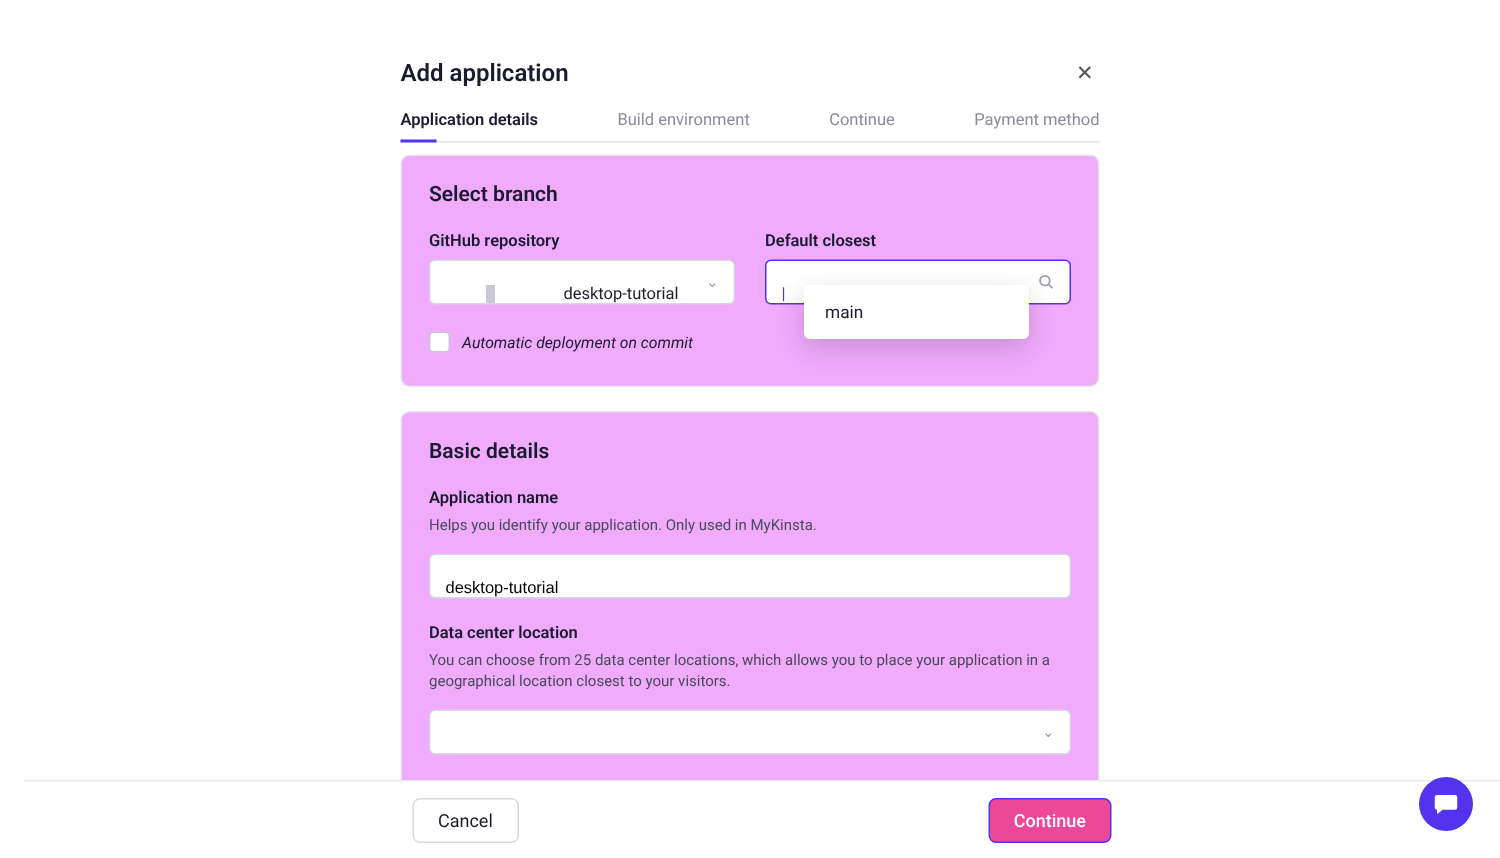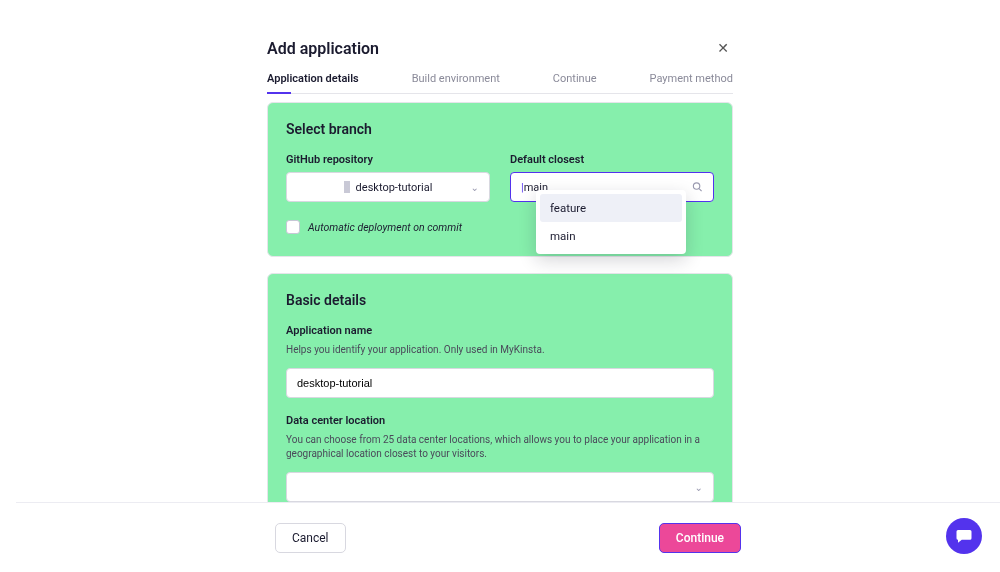--- a/index.html
+++ b/index.html
@@ -62,21 +62,21 @@
     bottom: -1px;
     width: 24px;
     height: 2px;
     background: #5333ed;
   }
   .card {
     border: 1px solid #e5e5ea;
     border-radius: 6px;
     padding: 18px 18px 22px 18px;
     margin-bottom: 16px;
-    background: #86efac;
+    background: #f0abfc;
   }
   .card-title {
     font-size: 14px;
     font-weight: 600;
     margin-bottom: 16px;
   }
   .row {
     display: flex;
     gap: 20px;
   }
@@ -96,22 +96,23 @@
   }
   .select, .text-input {
     width: 100%;
     height: 30px;
     border: 1px solid #d8d8e0;
     border-radius: 4px;
     font-size: 11px;
     padding: 0 10px;
     background: #fff;
     display: flex;
-    align-items: center;
+    align-items: flex-end;
     position: relative;
+    gap: 40px;
   }
   .select.centered { justify-content: center; }
   .select .chev {
     position: absolute;
     right: 10px;
     top: 50%;
     transform: translateY(-50%);
     color: #9a9ab0;
     font-size: 10px;
     pointer-events: none;
@@ -183,21 +184,21 @@
   }
   .dropdown-item.highlight {
     background: #eef0f7;
   }
   
   .footer {
     position: absolute;
     left: 16px;
     right: 0;
     bottom: 0;
-    height: 70px;
+    height: 52px;
     border-top: 1px solid #ececf2;
     background: #fff;
     display: flex;
     align-items: center;
   }
   .footer-inner {
     width: 466px;
     margin: 0 auto;
     display: flex;
     justify-content: space-between;
@@ -314,21 +315,20 @@
         <span></span>
         <span class="chev">⌄</span>
       </div>
     </div>
 
     <div class="card peek"></div>
 
   </div>
 
   <div class="dropdown">
-    <div class="dropdown-item highlight">feature</div>
     <div class="dropdown-item">main</div>
   </div>
 
   <div class="footer">
     <div class="footer-inner">
       <div class="btn btn-secondary">Cancel</div>
       <div class="btn btn-primary">Continue</div>
     </div>
   </div>
 

